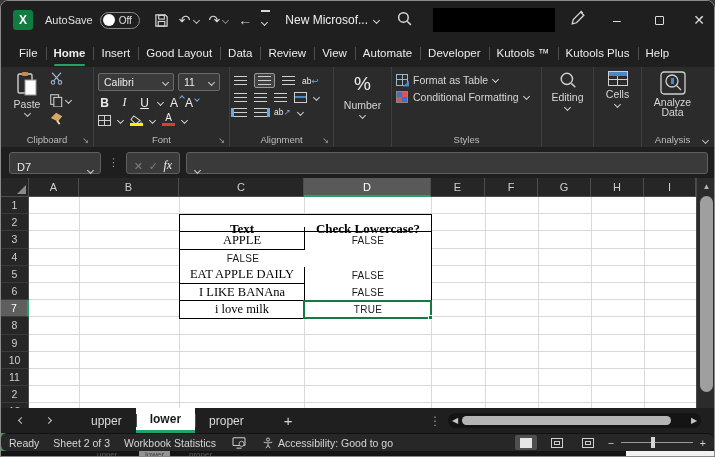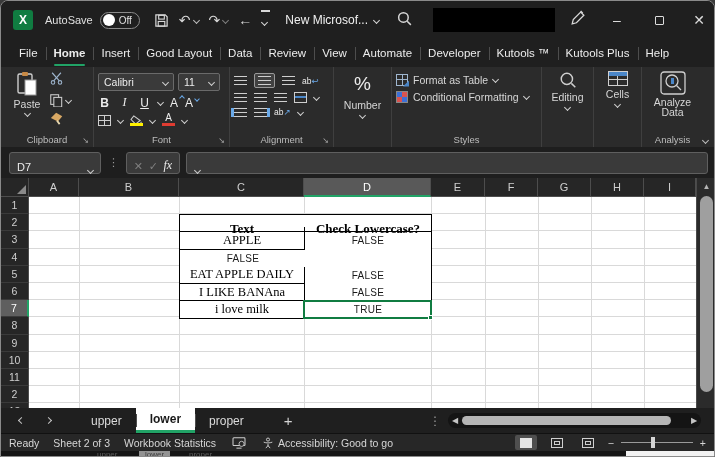--- a/index.html
+++ b/index.html
@@ -138,21 +138,21 @@
   .stab{position:relative;height:100%;display:flex;align-items:center;padding:0 14px;font-size:12px;}
   .stab + .stab:before{content:"";position:absolute;left:0;top:6px;height:13px;width:1px;background:#4d4d4d;}
   .stab.active{background:#fff;color:#1a1a1a;font-weight:bold;border-bottom:3px solid #21A366;}
   #addsheet{margin-left:26px;font-size:15px;color:#d5d5d5;}
   #st-dots{position:absolute;left:428px;color:#9a9a9a;font-size:12px;}
   #hscroll{position:absolute;left:447px;top:5px;width:253px;height:15px;background:#141414;border-radius:8px;display:flex;align-items:center;}
   #hscroll .arr{color:#c5c5c5;font-size:8px;width:14px;text-align:center;}
   #hscroll .thumb{height:9px;flex:1;margin-right:16px;background:#b5b5b5;border-radius:5px;}
 
   
-  #statusbar{position:absolute;left:0;top:432px;width:100%;height:18px;background:#272727;border-top:1px solid #111;display:flex;align-items:center;font-size:10.5px;color:#d6d6d6;}
+  #statusbar{position:absolute;left:0;top:432px;width:100%;height:18px;background:#272727;border-top:1px solid #111;display:flex;align-items:center;font-size:10.5px;color:#d6d6d6;border-radius:6px;}
   #statusbar .s{margin-left:14px;white-space:nowrap;}
   #statusbar .s:first-child{margin-left:8px;}
   .sb-ic{margin-left:16px;display:inline-flex;align-items:center;gap:4px;}
   #sb-right{position:absolute;right:8px;display:flex;align-items:center;gap:9px;}
   .view-btn{width:22px;height:15px;display:flex;align-items:center;justify-content:center;border-radius:2px;}
   .view-btn.active{background:#4f4f4f;}
   .vb-grid{width:12px;height:10px;background:
      repeating-linear-gradient(to right,#e5e5e5 0 1px,transparent 1px 4px),
      repeating-linear-gradient(to bottom,#e5e5e5 0 1px,transparent 1px 3.3px),
      linear-gradient(#e5e5e5,#e5e5e5);}

